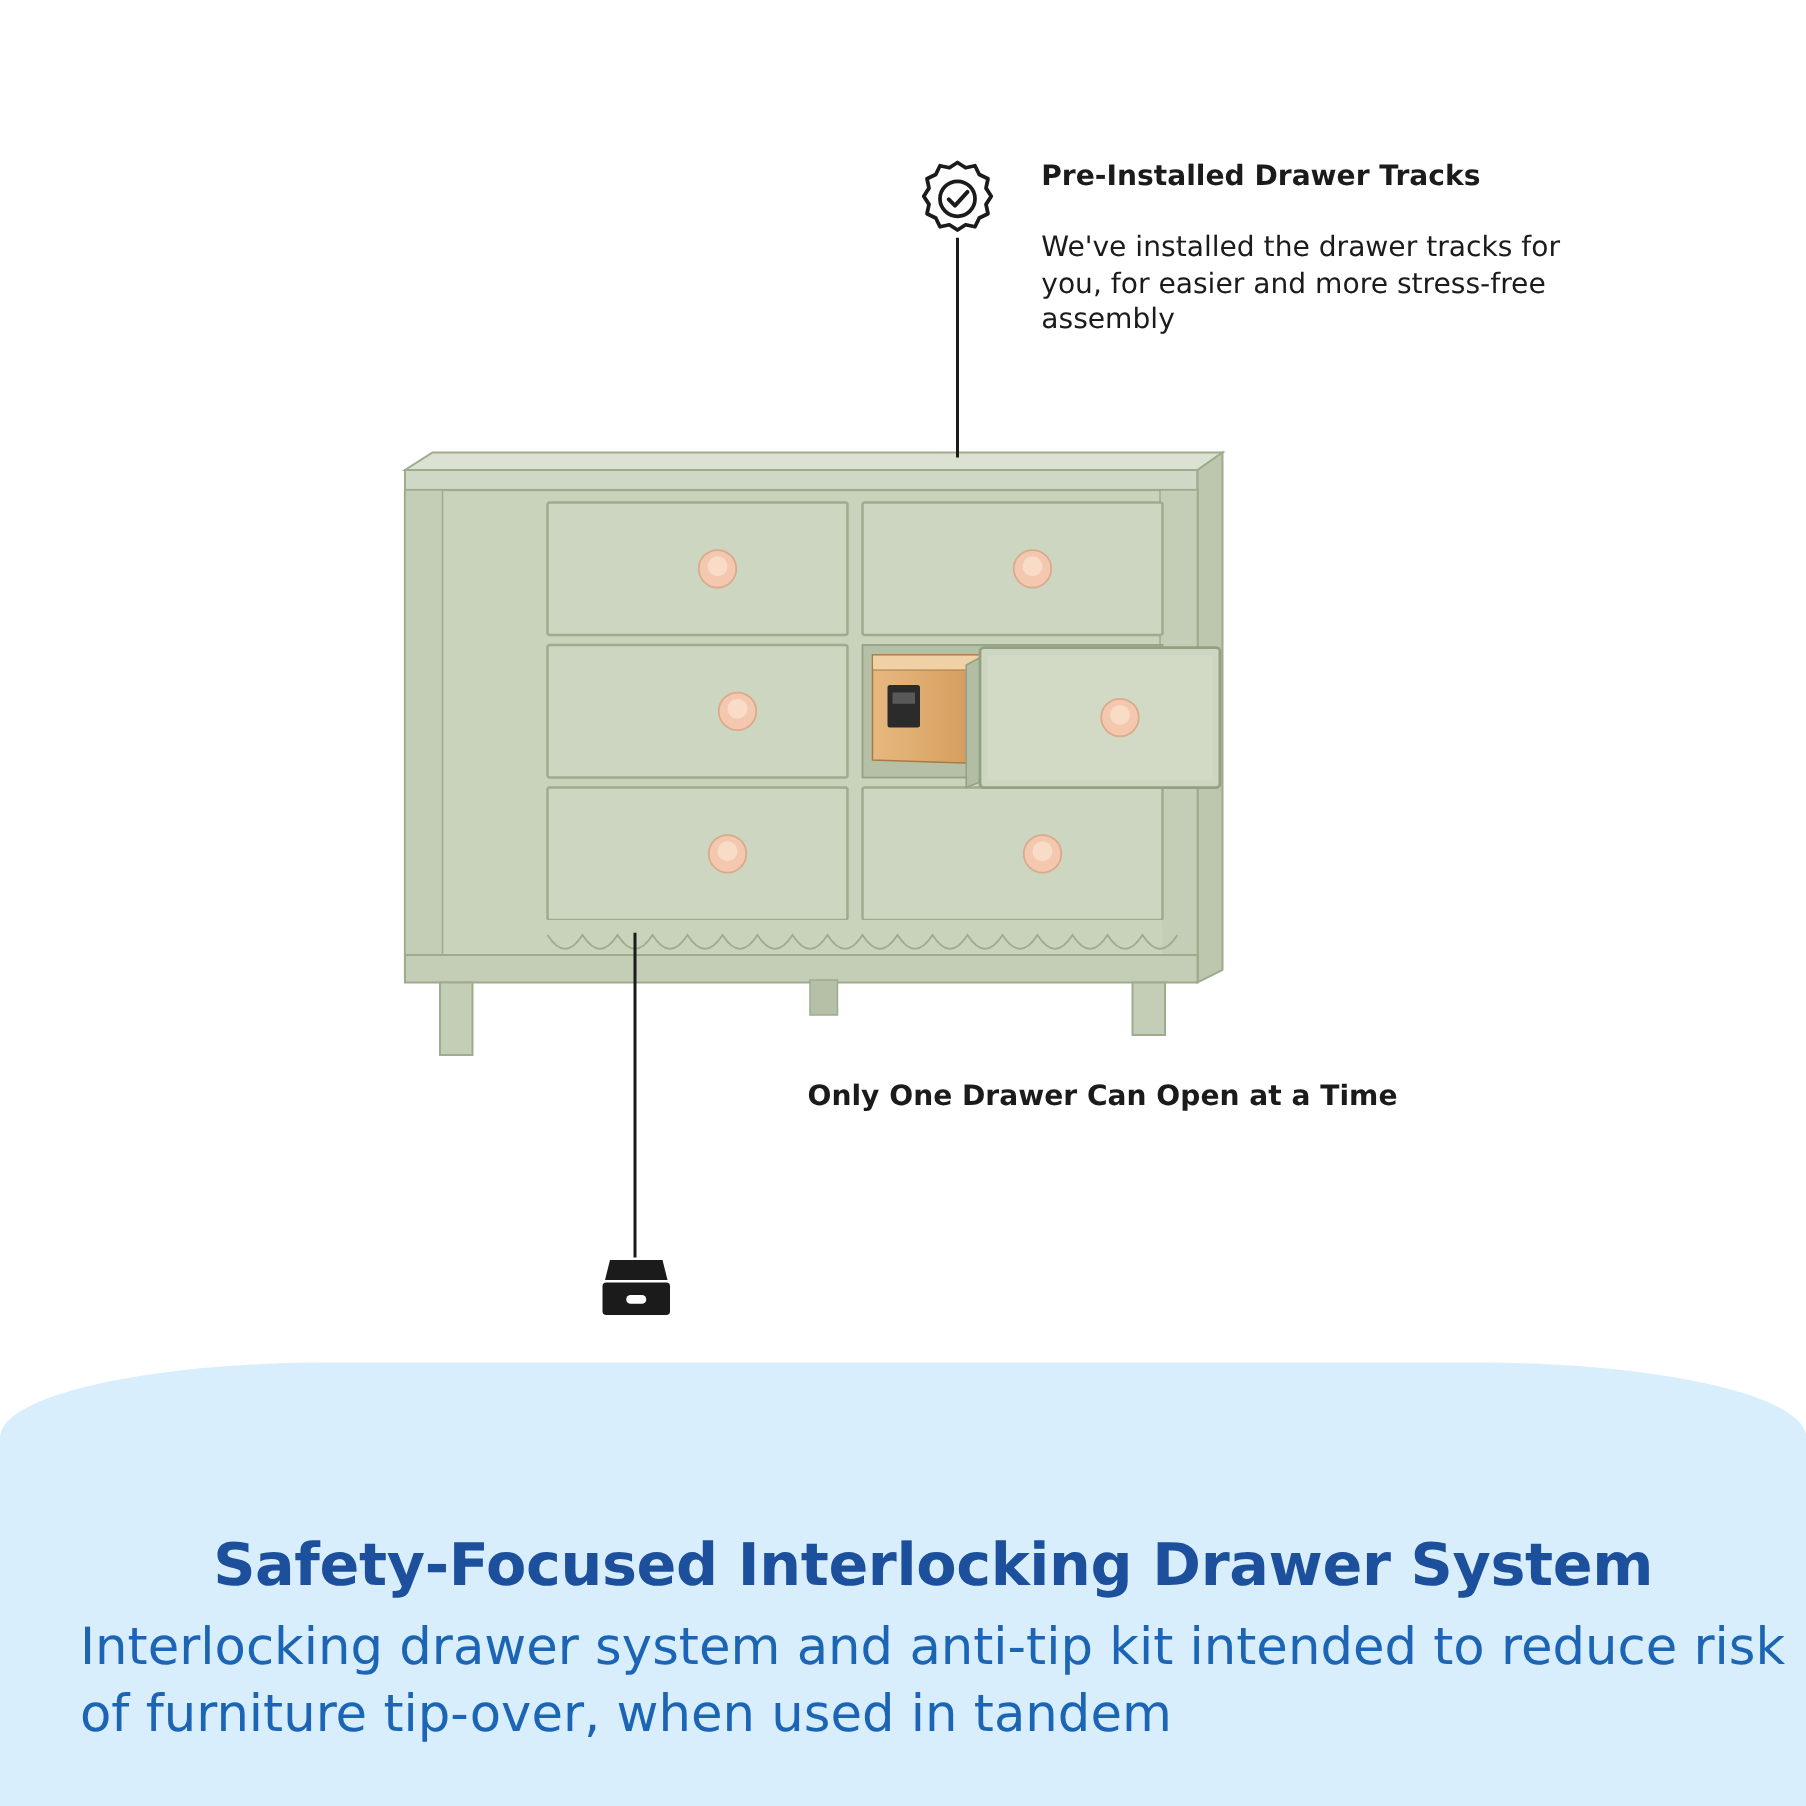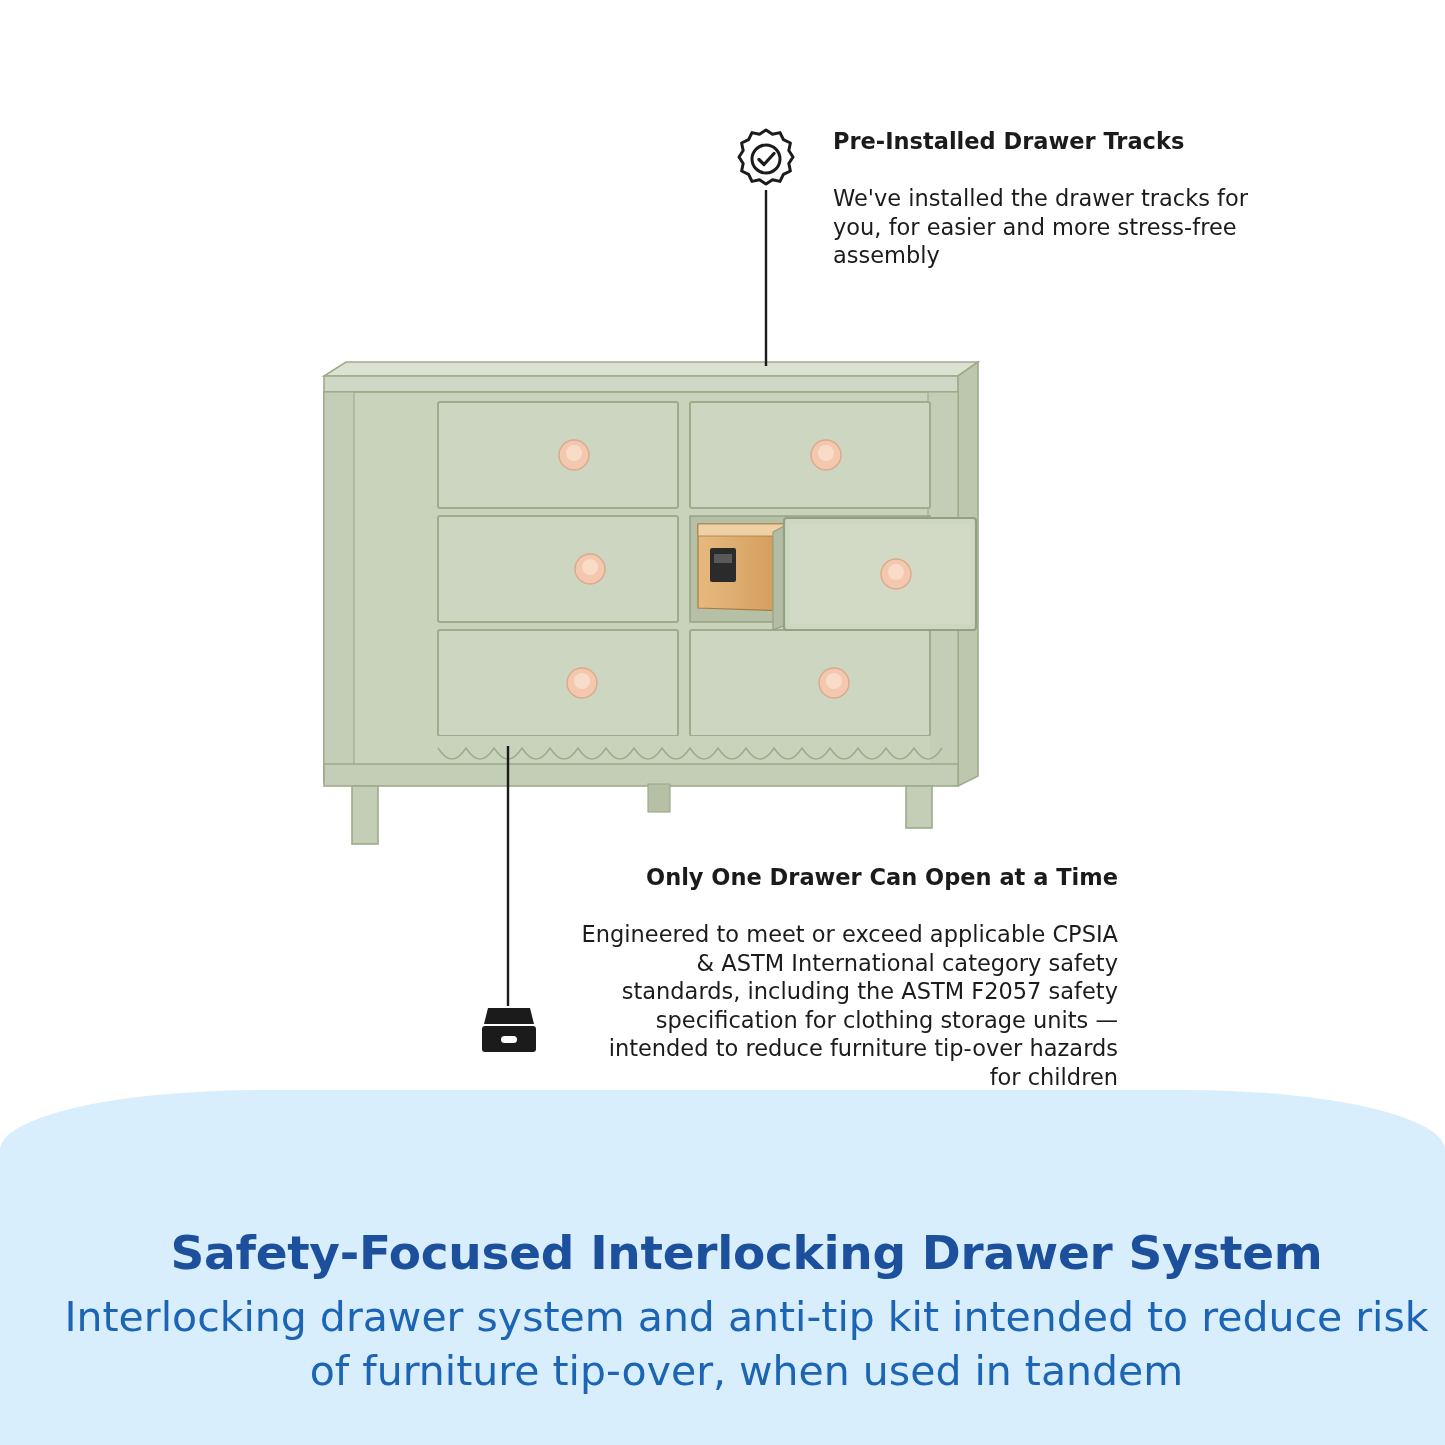--- a/index.html
+++ b/index.html
@@ -50,21 +50,21 @@
     font-weight: bold;
     font-size: 47px;
     letter-spacing: -0.3px;
     font-family: "DejaVu Sans", sans-serif;
   }
   .banner-sub {
     position: absolute;
     left: 40px;
     top: 200px;
     width: 1365px;
-    text-align: center;
+    text-align: left;
     color: #1c64b4;
     font-size: 41px;
     line-height: 54px;
     font-family: "DejaVu Sans", sans-serif;
   }
 
   
   .callout-title {
     font-weight: bold;
     color: #1b1b1b;
@@ -224,21 +224,20 @@
     </svg>
   </div>
 
   <div id="callout-top">
     <div class="callout-title">Pre-Installed Drawer Tracks</div>
     <div class="callout-body">We've installed the drawer tracks for you, for easier and more stress-free assembly</div>
   </div>
 
   <div id="callout-bottom">
     <div class="callout-title">Only One Drawer Can Open at a Time</div>
-    <div class="callout-body">Engineered to meet or exceed applicable CPSIA &amp; ASTM International category safety standards, including the ASTM F2057 safety specification for clothing storage units — intended to reduce furniture tip-over hazards for children</div>
   </div>
 
   <div class="banner">
     <div class="banner-inner">
       <div class="banner-title">Safety-Focused Interlocking Drawer System</div>
       <div class="banner-sub">Interlocking drawer system and anti-tip kit intended to reduce risk of furniture tip-over, when used in tandem</div>
     </div>
   </div>
 
 </div>

